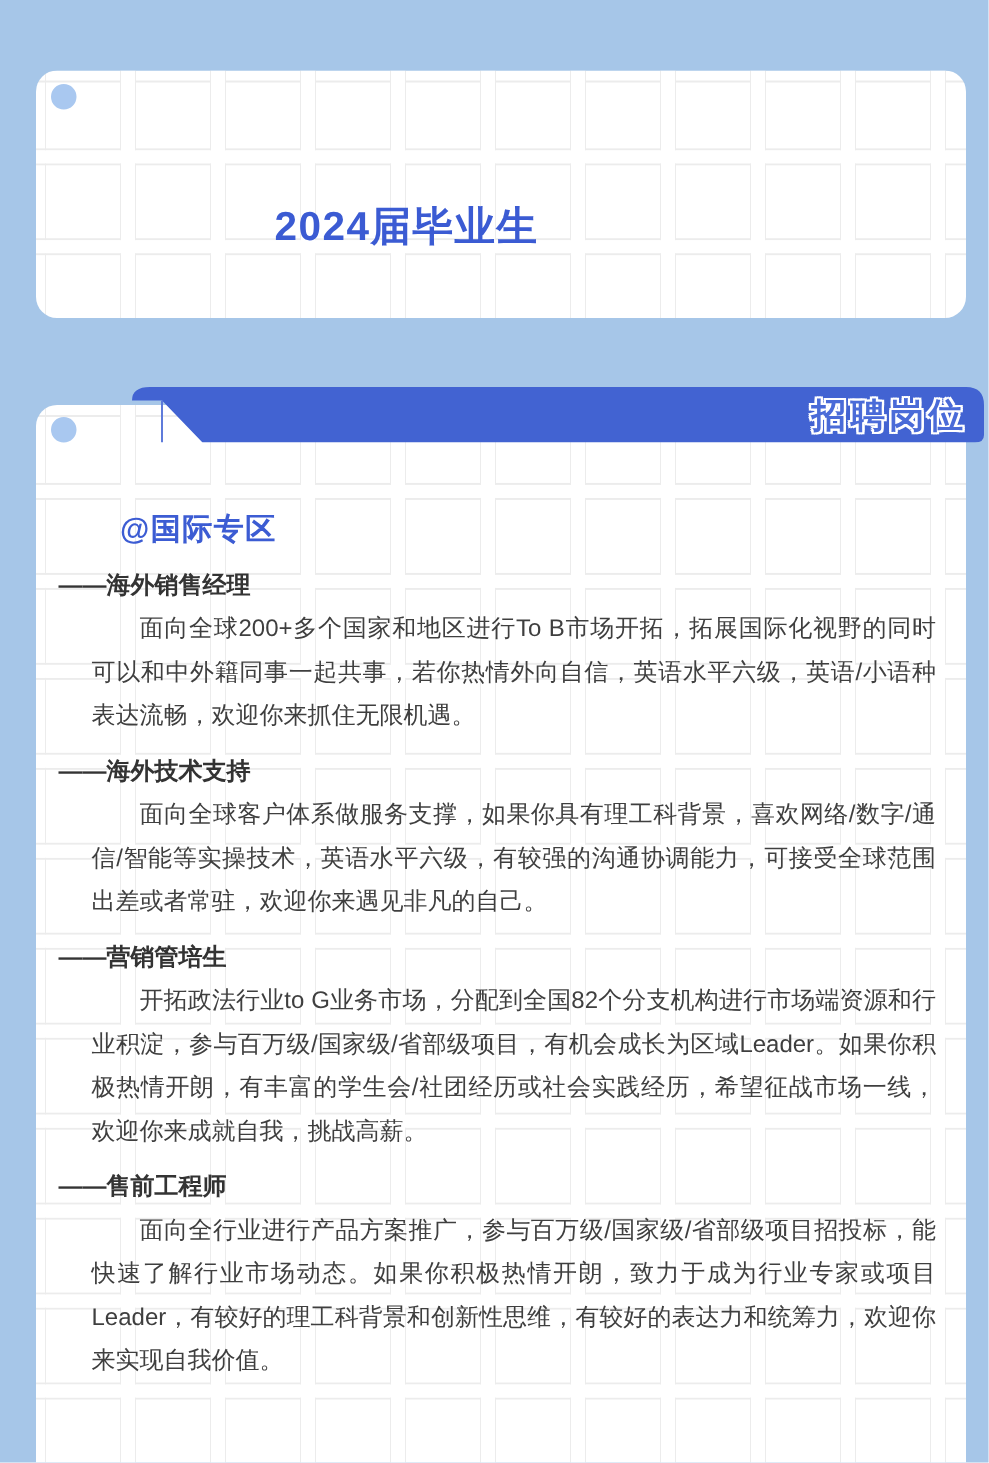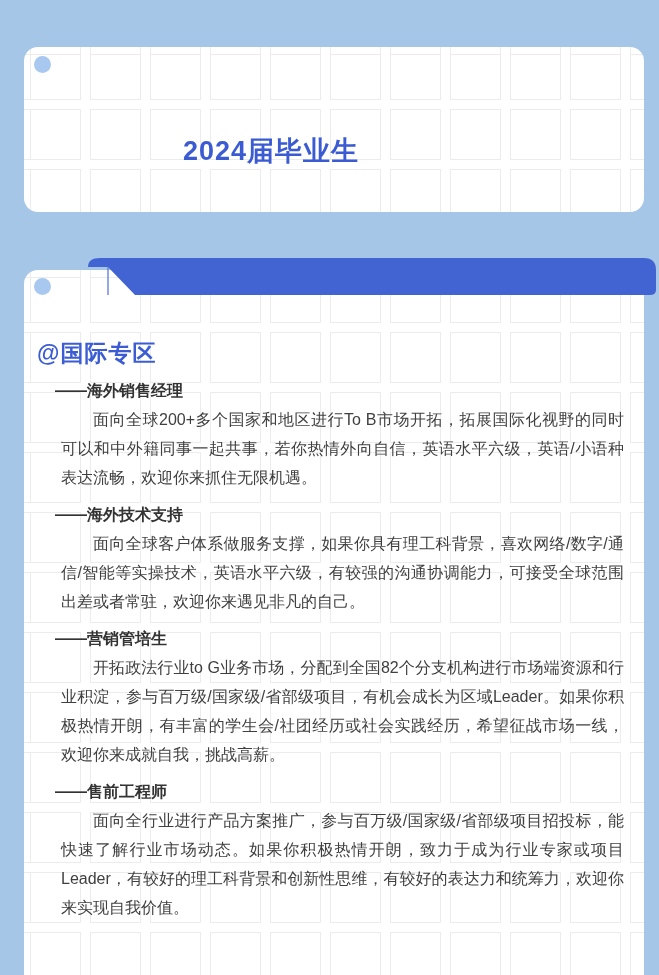--- a/index.html
+++ b/index.html
@@ -56,26 +56,26 @@
     text-align:center;font-size:27px;font-weight:bold;color:#3b5bd3;
     letter-spacing:1px;
   }
 
   
   .jobs-content{
     position:absolute;left:37px;top:270px;width:587px;
     padding-top:40px;color:#404040;
   }
   .zone-title{
-    font-size:23px;font-weight:bold;color:#3c5cd3;
-    line-height:30px;margin-top:28px;letter-spacing:1px;
+    font-size:20px;font-weight:bold;color:#3c5cd3;
+    line-height:30px;margin-top:28px;letter-spacing:1px;margin-left:43px;
   }
   .job-title{
     font-size:16px;font-weight:bold;color:#333333;
-    line-height:24px;margin:11px 0 2px 18px;
+    line-height:24px;margin:11px 0 2px 2px;
   }
   .job-desc{
     font-size:16px;line-height:29px;margin:0 0 0 24px;
     text-indent:2em;text-align:justify;color:#3f3f3f;
   }
 </style>
 </head>
 <body>
 
 <div class="page">
@@ -87,20 +87,21 @@
 
   <div class="headline">2024届毕业生</div>
 
   <div class="card card-jobs"></div>
 
   <div class="banner banner-2">
     <svg viewBox="0 0 568 37" width="568" height="37">
       <path d="M12 0 Q0 0 0 9 L20 9 L47 37 L562 37 Q568 37 568 32 L568 12 Q568 0 556 0 Z" fill="#4263d2"></path>
       <path d="M20 9 L20 37" stroke="#5b78da" stroke-width="1.3" fill="none"></path>
     </svg>
+    <span class="banner-label">招聘岗位</span>
   </div>
 
   <div class="corner-dot dot-2"></div>
 
   <div class="jobs-content">
 
     <div class="zone-title">@国际专区</div>
 
     <div class="job-title">——海外销售经理</div>
     <p class="job-desc">面向全球200+多个国家和地区进行To B市场开拓，拓展国际化视野的同时可以和中外籍同事一起共事，若你热情外向自信，英语水平六级，英语/小语种表达流畅，欢迎你来抓住无限机遇。</p>

